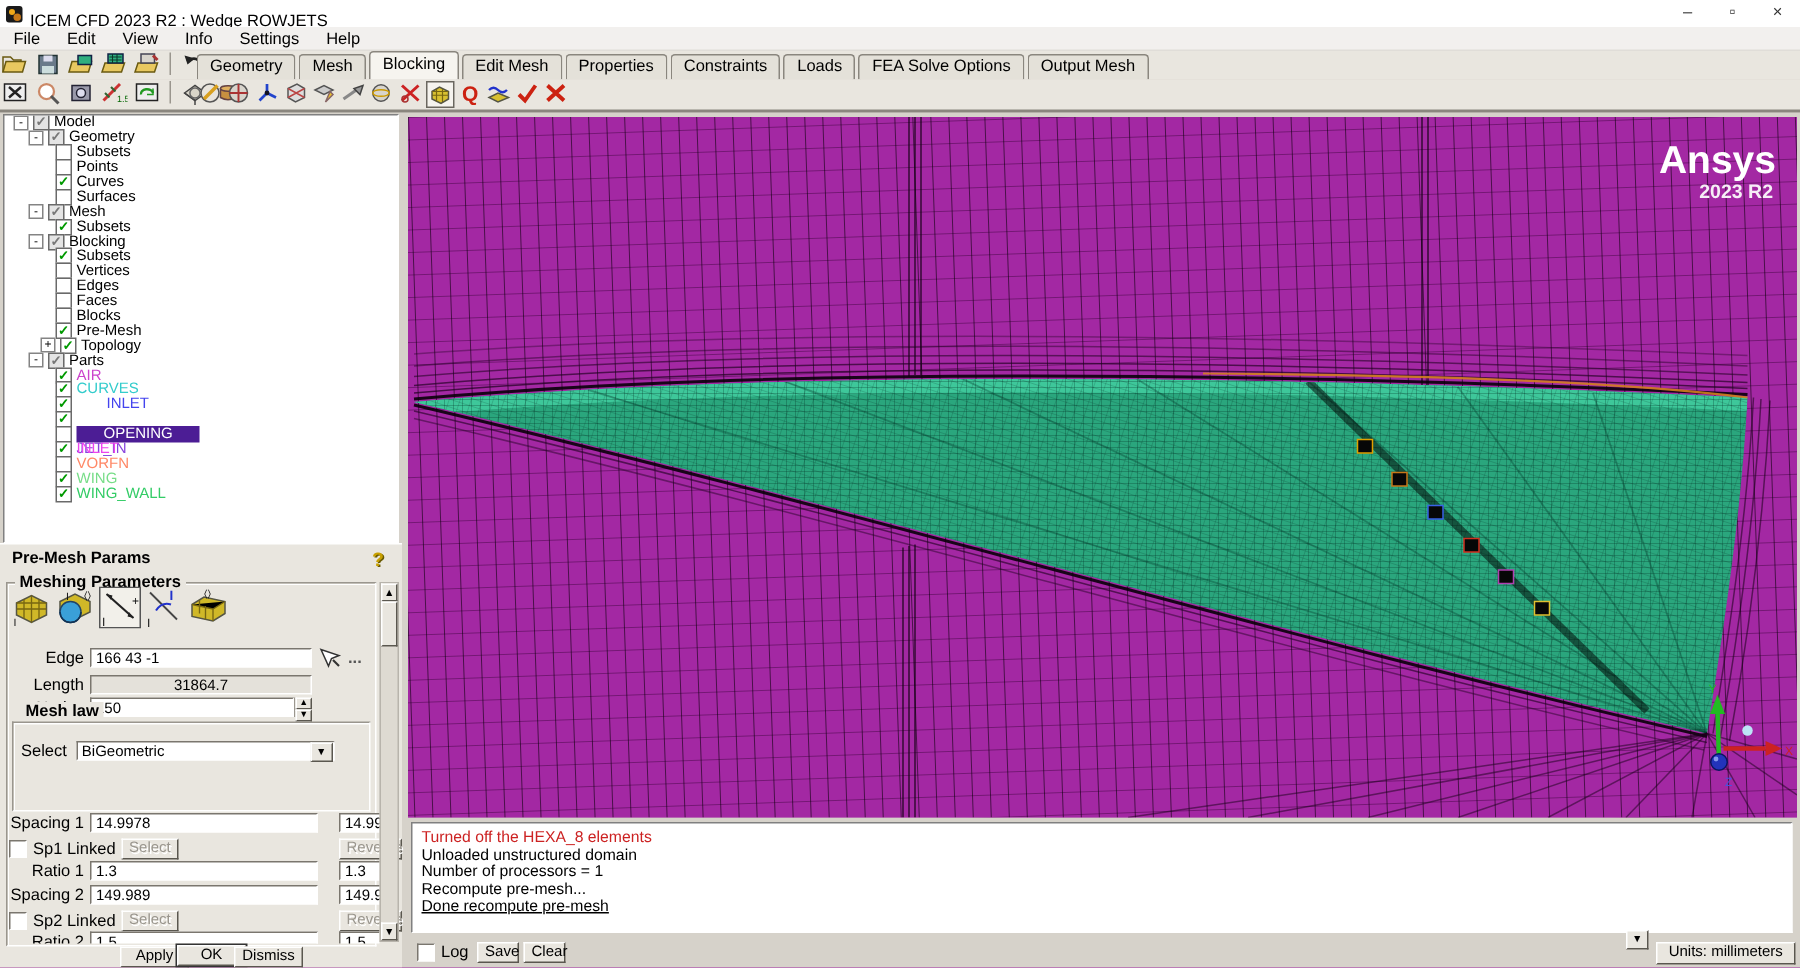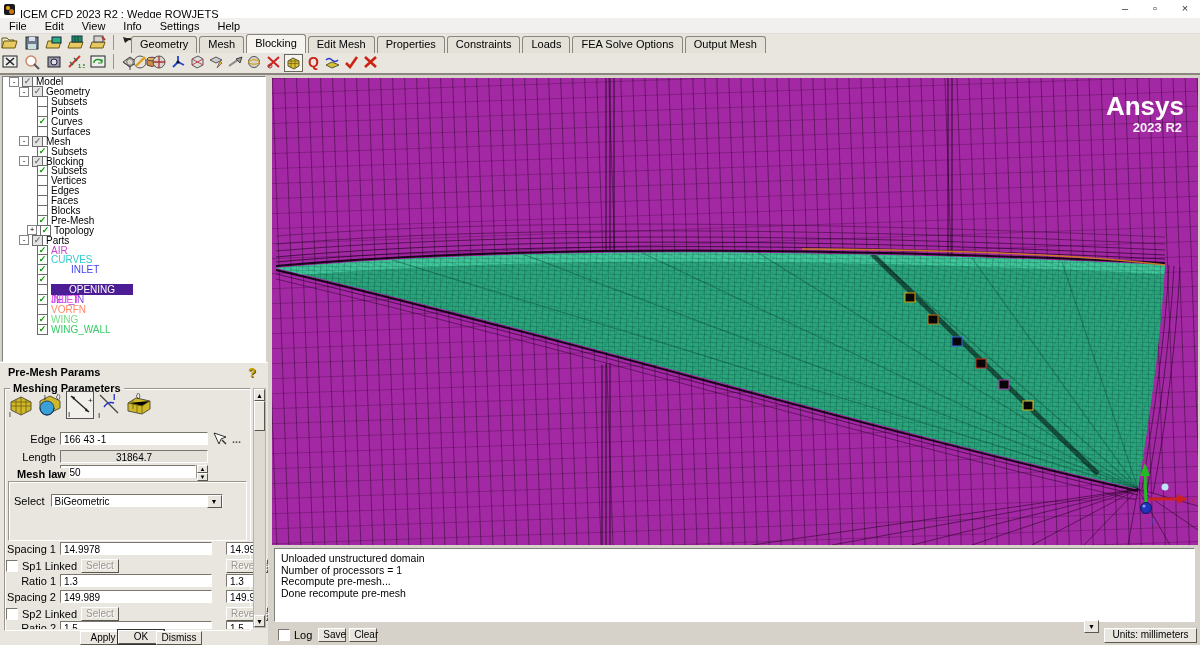--- a/index.html
+++ b/index.html
@@ -561,24 +561,25 @@
     <circle cx="874" cy="430" r="5.5" fill="#2233bb" stroke="#0a1560"></circle>
     <circle cx="872" cy="428" r="1.6" fill="#8899ee"></circle>
     <circle cx="893" cy="409" r="3.5" fill="#bfeefc" opacity="0.95"></circle>
     <text x="867" y="384" font-size="8" fill="#22bb22">Y</text>
     <text x="918" y="425" font-size="8" fill="#cc2222">X</text>
     <text x="878" y="446" font-size="8" fill="#4455dd">Z</text>
   </g>
 </svg>
 
 <div id="logbox" class="abs">
+  <div style="color: rgb(204, 34, 34);">Turned off the HEXA_8 elements</div>
   <div style="color: rgb(0, 0, 0);">Unloaded unstructured domain</div>
   <div style="color: rgb(0, 0, 0);">Number of processors = 1</div>
   <div style="color: rgb(0, 0, 0);">Recompute pre-mesh...</div>
-  <div style="color: rgb(0, 0, 0);">Done recompute pre-mesh</div>
+  <div style="color: rgb(0, 0, 0); text-decoration: underline;">Done recompute pre-mesh</div>
 </div>
 
 <div id="logctrls" class="abs">
   <span class="chk" style="margin-left:4px"></span>
   <span style="margin:0 6px 0 4px">Log</span>
   <span class="btn" style="width:28px">Save</span>
   <span class="btn" style="width:28px;margin-left:3px">Clear</span>
 </div>
 <span class="combo-arrow abs" id="logdrop">▼</span>
 <span class="btn abs" id="unitsbtn">Units: millimeters</span>

